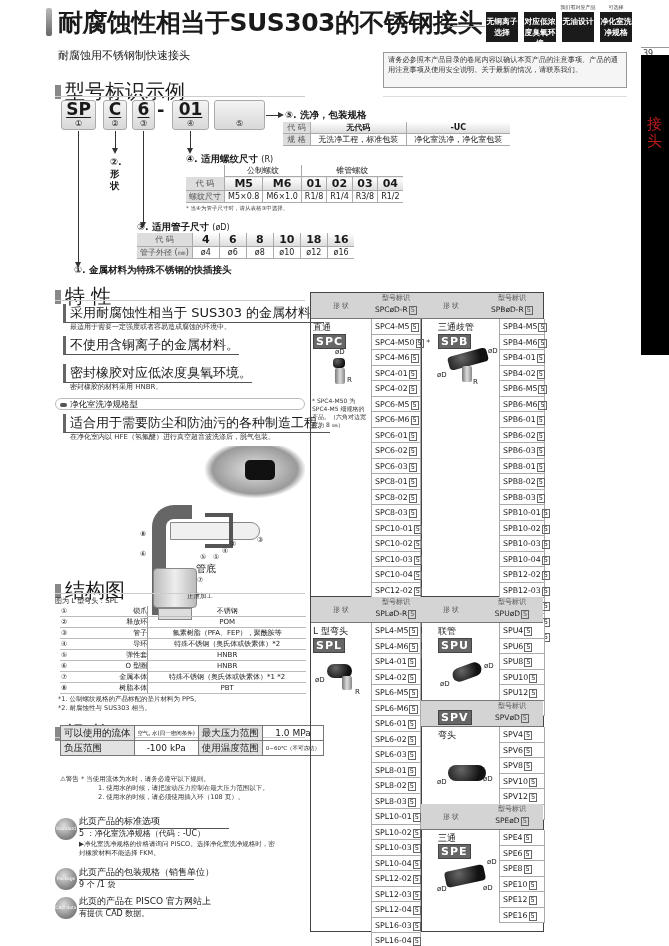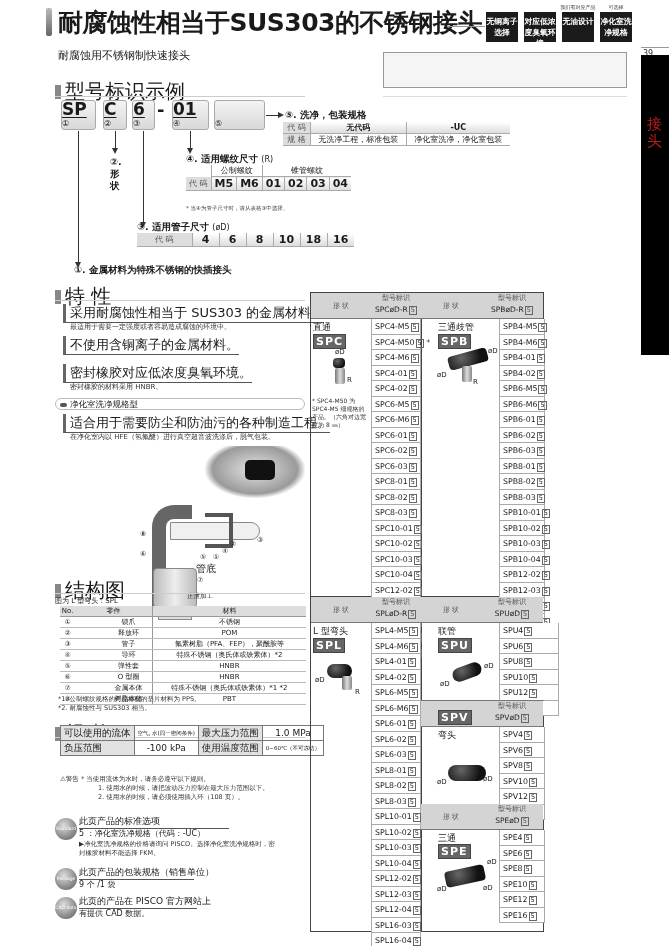--- a/index.html
+++ b/index.html
@@ -14,39 +14,39 @@
 .subtitle{left:58px;top:48px;font-size:11px}
 .caution{left:383px;top:52px;width:244px;height:36px;border:1px solid #999;background:#f5f5f5}
 .caution .hd{background:#bdbdbd;font-size:10px;height:12px;line-height:12px;padding-left:4px}
 .caution .bd{font-size:7.2px;padding:2px 4px;line-height:10px;color:#333}
 .side-tab{left:641px;top:55px;width:28px;height:300px;background:#000}
 .page-no{left:643px;top:49px;font-size:8px;color:#333}
 .side-label{left:647px;top:116px;color:#b91c1c;font-size:15px;line-height:17px;width:18px;font-family:"DejaVu Serif",serif}
 .sec-h{font-size:20px;display:flex;align-items:center;gap:4px}
 .sec-h .bar{width:6px;height:14px;background:#888}
 .sec-line{height:1px;background:#ccc}
-.codebox{height:30px;border:1px solid #aaa;border-radius:3px;background:linear-gradient(#f4f4f4,#d8d8d8);}
+.codebox{height:30px;border:1px solid #aaa;border-radius:3px;background:linear-gradient(#f4f4f4,#d8d8d8);text-align:center}
 .codebox .c{font-size:17px;font-weight:bold;line-height:17px;text-decoration:underline;text-underline-offset:2px}
 .codebox .n{font-size:8px;line-height:11px}
 .vline{width:1px;background:#333}
 .arrow-d{width:0;height:0;border-left:3px solid transparent;border-right:3px solid transparent;border-top:6px solid #333}
 .lbl{font-size:9.5px;font-weight:bold;white-space:nowrap}
 table.spec{border-collapse:collapse;font-size:8px}
 table.spec td{border-bottom:1px solid #aaa;padding:0 3px;text-align:center;height:11px;white-space:nowrap}
 table.spec td.h{background:#ddd;color:#555}
 table.spec td.bl{border-left:1px solid #aaa}
 table.spec .big{font-size:11px;font-weight:bold;background:linear-gradient(#fff,#ddd)}
 .feat-h{font-size:13px;border-left:3px solid #666;padding-left:4px;border-bottom:1px solid #555;white-space:nowrap}
 .feat-s{font-size:7px;color:#333;padding-left:7px}
 .clean-pill{border:1px solid #bbb;border-radius:6px;font-size:8.5px;padding-left:4px;height:12px;line-height:11px}
 .photo{background:radial-gradient(ellipse at 50% 45%,#e4e4e4,#9a9a9a 60%,#fff 72%)}
 .parts{border-collapse:collapse;font-size:7px;width:246px}
 .parts th{background:#ddd;font-weight:normal;border-bottom:1px solid #999;height:10px}
 .parts td{border-bottom:1px solid #bbb;height:9.6px;text-align:center}
-.parts td.l{text-align:center;padding-left:30px}
+.parts td.l{text-align:right;padding-left:30px}
 .parts .bl{border-left:1px solid #999}
 .fn{font-size:6.5px;color:#333;line-height:9px}
 .sp-table{border-collapse:collapse;font-size:9px}
 .sp-table td{border:1px solid #777;height:15px;padding:0 3px;white-space:nowrap}
 .sp-table td.k{background:#e2e2e2;font-size:9.5px}
 .sp-table td.v{text-align:center}
 .sp-table td.sm{font-size:5.5px}
 .warn{font-size:6.5px;color:#333;line-height:9px}
 .opt-icon{width:22px;height:22px;border-radius:50%;background:radial-gradient(circle at 40% 35%,#ddd,#555);color:#fff;font-size:4.5px;text-align:center;line-height:22px}
 .opt-h{font-size:9px;border-bottom:1px solid #555;white-space:nowrap}
@@ -71,20 +71,21 @@
 <div class="abs title-line"></div>
 <div class="abs badges">
   <div class="badge"><span class="top"></span><span>无铜离子选择</span></div>
   <div class="badge"><span class="top"></span><span>对应低浓度臭氧环境</span></div>
   <div class="badge"><span class="top">我们有对应产品</span><span>无油设计</span></div>
   <div class="badge"><span class="top">可选择</span><span>净化室洗净规格</span></div>
 </div>
 <div class="abs subtitle">耐腐蚀用不锈钢制快速接头</div>
 
 <div class="abs caution">
+  <div class="bd">请务必参照本产品目录的卷尾内容以确认本页产品的注意事项、产品的通用注意事项及使用安全说明。关于最新的情况，请联系我们。</div>
 </div>
 <div class="abs" style="left:383px;top:96px;width:244px;height:1px;background:#ddd"></div>
 
 <div class="abs page-no">39</div>
 <div class="abs side-tab"></div>
 <div class="abs" style="left:641px;top:47px;width:28px;height:1px;background:#999"></div>
 <div class="abs side-label">接头</div>
 
 <div class="abs sec-h" style="left:55px;top:78px">
   <span class="bar"></span>
@@ -153,36 +154,54 @@
         <td class="bl" colspan="4">锥管螺纹</td>
       </tr>
   <tr>
         <td class="h">代 码</td>
     <td class="bl big">M5</td>
         <td class="bl big">M6</td>
         <td class="bl big">01</td>
         <td class="bl big">02</td>
         <td class="bl big">03</td>
         <td class="bl big">04</td>
+      </tr>
+  <tr>
+        <td class="h">螺纹尺寸</td>
+    <td class="bl">M5×0.8</td>
+        <td class="bl">M6×1.0</td>
+        <td class="bl">R1/8</td>
+        <td class="bl">R1/4</td>
+        <td class="bl">R3/8</td>
+        <td class="bl">R1/2</td>
       </tr>
 </tbody>
   </table>
 <div class="abs" style="left:186px;top:205px;font-size:5.5px;color:#444">* 当④为管子尺寸时，请从表格③中选择。</div>
 
 <div class="abs lbl" style="left:137px;top:221px"><span>③. 适用管子尺寸</span> <span style="font-weight:normal;font-size:8px">(øD)</span></div>
 <table class="abs spec" style="left:137px;top:233px">
   <tbody>
       <tr>
         <td class="h" style="width:55px">代 码</td>
     <td class="bl big" style="width:27px">4</td>
         <td class="bl big" style="width:27px">6</td>
         <td class="bl big" style="width:27px">8</td>
         <td class="bl big" style="width:27px">10</td>
         <td class="bl big" style="width:27px">18</td>
         <td class="bl big" style="width:27px">16</td>
+      </tr>
+  <tr>
+        <td class="h">管子外径 (㎜)</td>
+    <td class="bl">ø4</td>
+        <td class="bl">ø6</td>
+        <td class="bl">ø8</td>
+        <td class="bl">ø10</td>
+        <td class="bl">ø12</td>
+        <td class="bl">ø16</td>
       </tr>
 </tbody>
   </table>
 
 <div class="abs sec-h" style="left:55px;top:283px">
   <span class="bar"></span>
     <span>特 性</span>
 </div>
 <div class="abs sec-line" style="left:55px;top:300px;width:250px"></div>
 <div class="abs feat-h" style="left:63px;top:304px">采用耐腐蚀性相当于 SUS303 的金属材料。</div>
@@ -214,25 +233,20 @@
 <div class="abs" style="left:257px;top:536px;font-size:7px">③</div>
 
 <div class="abs sec-h" style="left:55px;top:577px">
   <span class="bar"></span>
     <span>结构图</span>
 </div>
 <div class="abs sec-line" style="left:55px;top:593px;width:250px"></div>
 <div class="abs" style="left:55px;top:596px;font-size:7px">图为 L 型弯头：SPL</div>
 <table class="abs parts" style="left:60px;top:606px">
   <tbody>
-      <tr>
-        <th>No.</th>
-        <th>零件</th>
-        <th class="bl">材料</th>
-      </tr>
   <tr>
         <td>①</td>
         <td class="l">锁爪</td>
         <td class="bl">不锈钢</td>
       </tr>
   <tr>
         <td>②</td>
         <td class="l">释放环</td>
         <td class="bl">POM</td>
       </tr>
@@ -412,21 +426,21 @@
     <div class="mcell"><span>SPL16-04</span><span class="boxed5">5</span></div>
   </div>
 
 <div class="abs mhead" style="left:421px;top:597px;width:60px;height:26px;line-height:26px">形 状</div>
 <div class="abs mhead" style="left:481px;top:597px;width:62px;height:26px"><div>型号标识</div><b>SPUøD</b><span class="boxed5">5</span></div>
 <div class="abs shape-name" style="left:438px;top:625px">联管</div>
 <div class="abs shape-code" style="left:438px;top:638px">SPU</div>
 <div class="fitting" style="left:452px;top:665px;width:30px;height:14px;border-radius:7px;transform:rotate(-20deg)"></div>
 <div class="dlbl" style="left:484px;top:662px">øD</div>
 <div class="dlbl" style="left:440px;top:680px">øD</div>
-<div class="abs" id="list-spu" style="left:499px;top:623px;width:60px">
+<div class="abs" id="list-spu" style="left:499px;top:623px;width:46px">
     <div class="mcell"><span>SPU4</span><span class="boxed5">5</span></div>
     <div class="mcell"><span>SPU6</span><span class="boxed5">5</span></div>
     <div class="mcell"><span>SPU8</span><span class="boxed5">5</span></div>
     <div class="mcell"><span>SPU10</span><span class="boxed5">5</span></div>
     <div class="mcell"><span>SPU12</span><span class="boxed5">5</span></div>
     <div class="mcell"><span>SPU16</span><span class="boxed5">5</span></div>
   </div>
 
 <div class="abs" style="left:421px;top:700px;width:123px;height:1px;background:#777"></div>
 <div class="abs mhead" style="left:421px;top:701px;width:60px;height:26px;line-height:26px">形 状</div>

